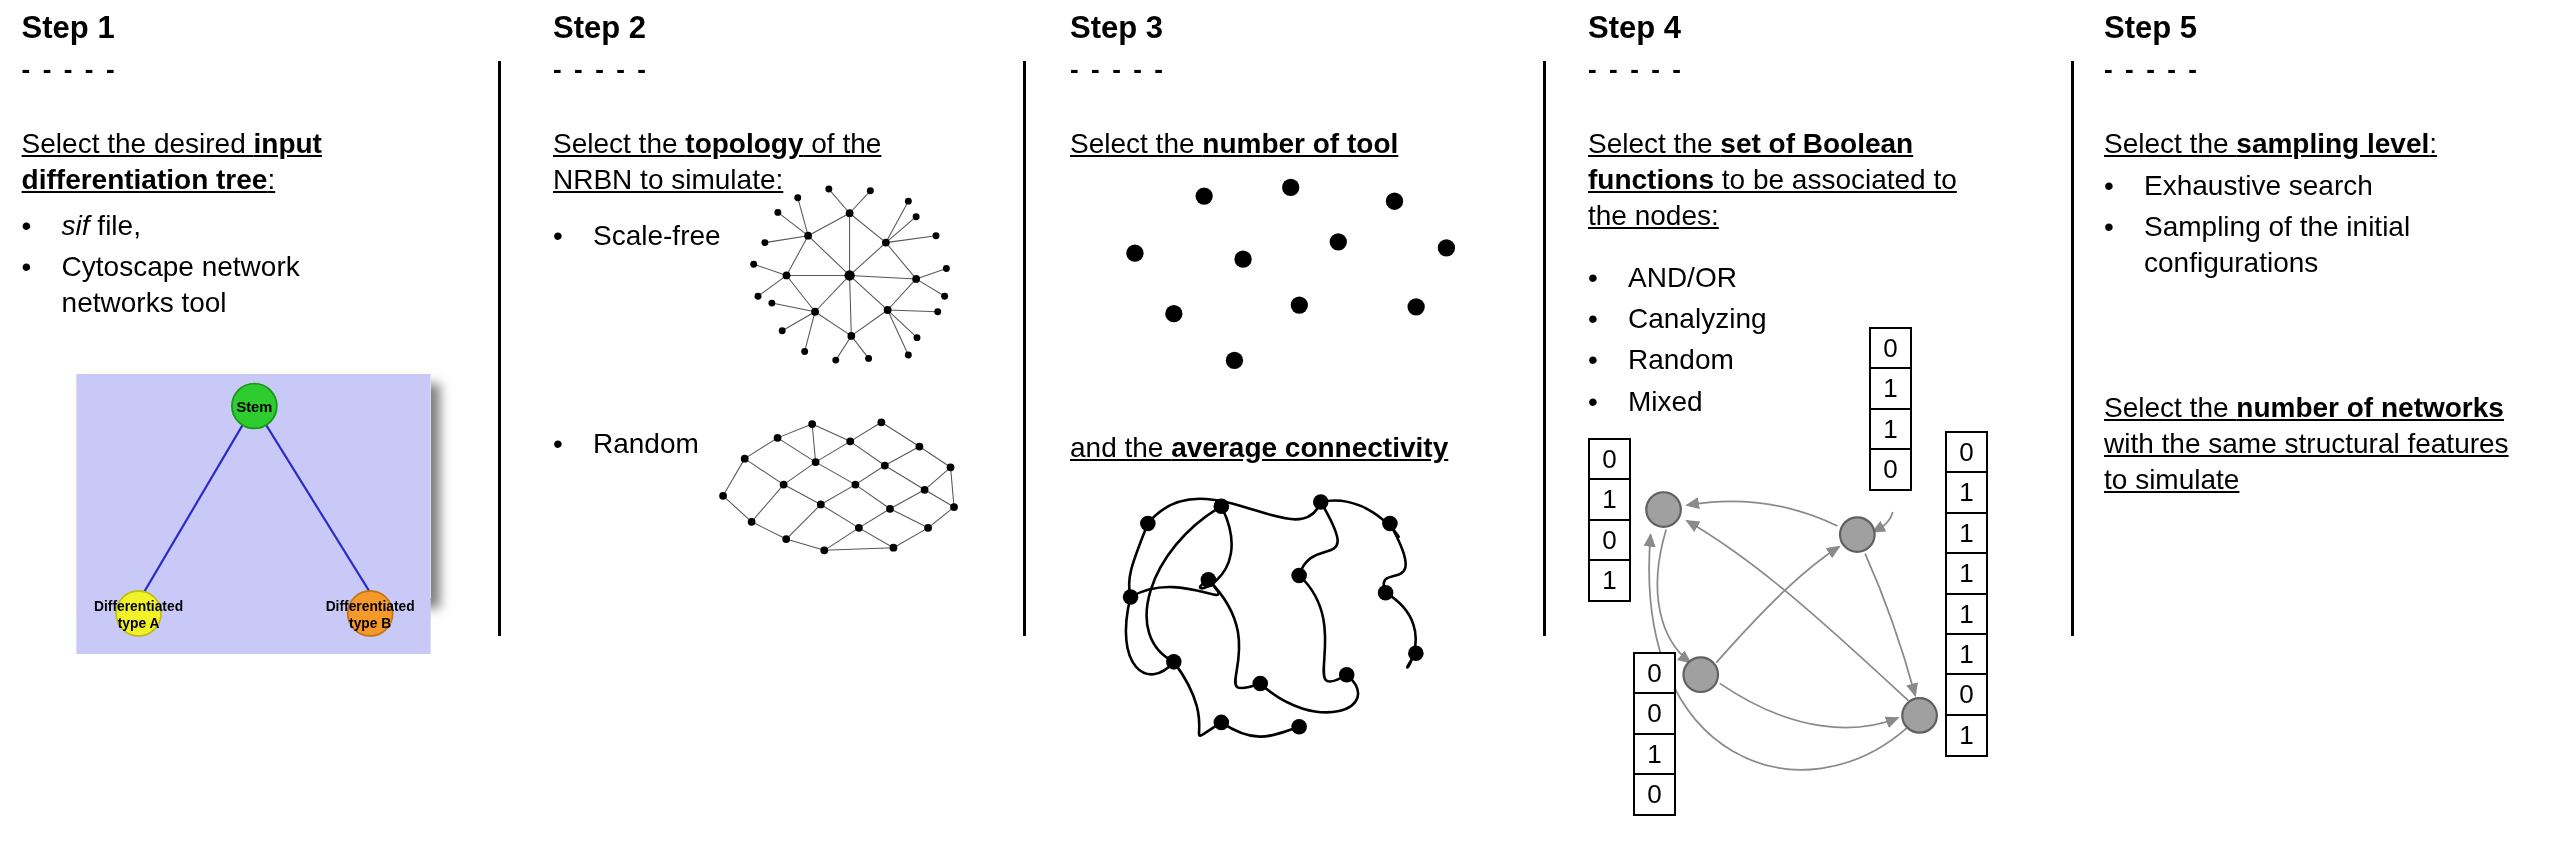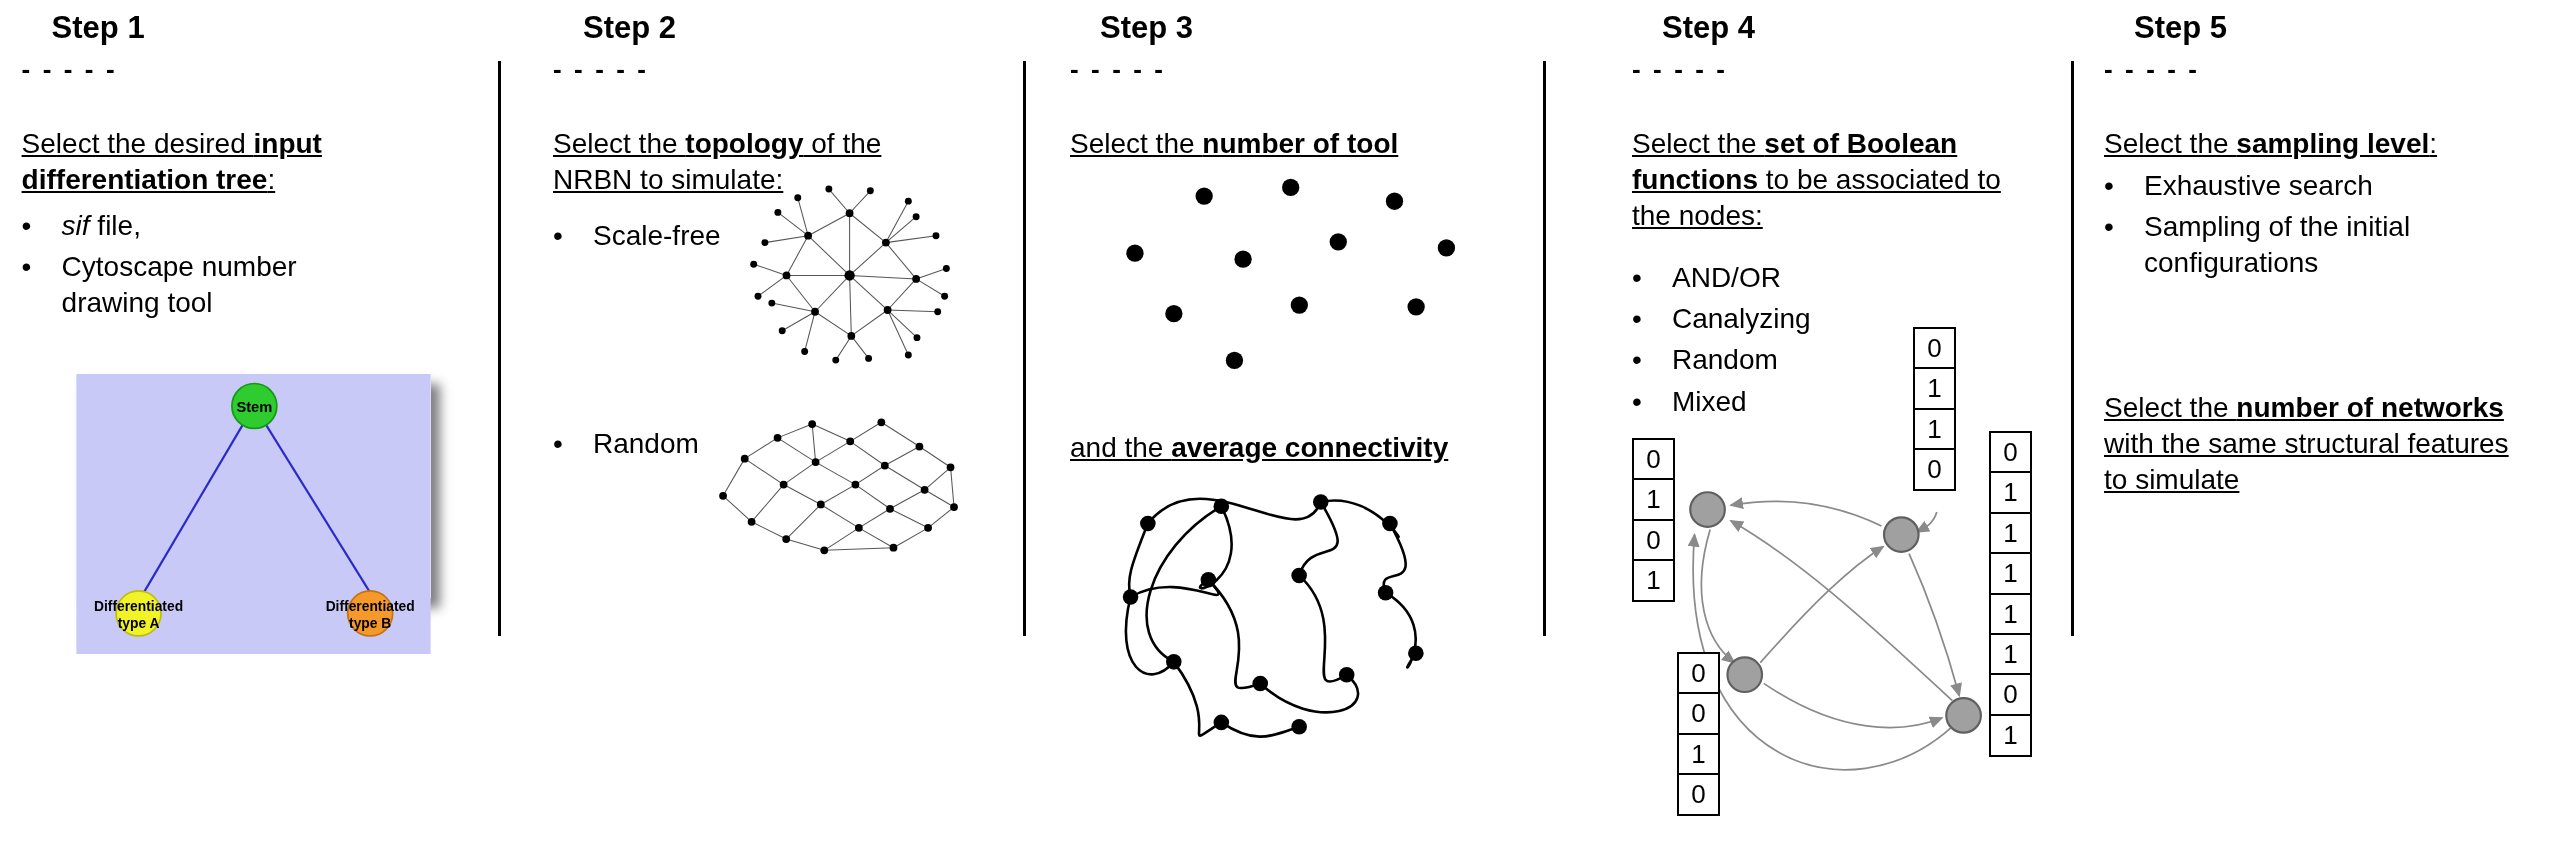--- a/index.html
+++ b/index.html
@@ -2,21 +2,21 @@
 <html style="font-size:14px"><head>
 <meta charset="utf-8">
 <style>
   html,body{margin:0;padding:0;}
   body{
     width:2576px;height:851px;position:relative;overflow:hidden;
     background:#ffffff;color:#000;
     font-family:"Liberation Sans","DejaVu Sans",sans-serif;
   }
   .col{position:absolute;top:0;height:851px;}
-  .title{position:absolute;left:0;top:10.4px;font-size:31px;font-weight:700;margin-left:30px;}
+  .title{position:absolute;left:0;top:10.4px;font-size:31px;font-weight:700;}
   .dashes{position:absolute;left:0;top:54px;font-size:26px;font-weight:700;letter-spacing:2.6px;white-space:pre;}
   .para{position:absolute;left:0;font-size:28px;line-height:36px;text-decoration:underline;}
   .para b{font-weight:700;}
   .blist{position:absolute;left:0;}
   .bullet{display:flex;font-size:28px;line-height:36px;margin-bottom:5.2px;}
   .bmark{width:40px;flex:none;}
   .btext{flex:1;}
   .btext i{font-style:italic;}
   .vdiv{position:absolute;top:61px;width:2.6px;height:575px;background:#000;}
   .tree-wrap{position:absolute;box-shadow:8.7px 9.5px 10.4px rgba(0,0,0,0.5);}
@@ -41,21 +41,21 @@
   <div class="title">Step 1</div>
   <div class="dashes">- - - - -</div>
   <div class="para" style="top:126px;width:372px;"><span>Select the desired </span><b>input differentiation tree</b><span>:</span></div>
   <div class="blist" style="top:208px;width:346px;">
     <div class="bullet">
       <span class="bmark">•</span>
       <span class="btext"><i>sif</i><span> file,</span></span>
     </div>
     <div class="bullet">
       <span class="bmark">•</span>
-      <span class="btext">Cytoscape number drawing tool</span>
+      <span class="btext">Cytoscape network networks tool</span>
     </div>
   </div>
   <div class="tree-wrap" style="left:54px;top:374px;width:355px;height:224px;">
     <svg width="355" height="280" viewBox="0 0 410 324">
       <rect x="0" y="0" width="410" height="324" fill="#c9c9f7"></rect>
       <line x1="193" y1="58" x2="78" y2="253" stroke-width="2.5" stroke="#2a2ac8"></line>
       <line x1="219" y1="58" x2="340" y2="253" stroke-width="2.5" stroke="#2a2ac8"></line>
       <circle cx="206" cy="37" r="26" stroke="#149914" stroke-width="2" fill="#2ecc2e"></circle>
       <text x="206" y="44" class="stem-label">Stem</text>
       <circle cx="72" cy="277" r="26" stroke="#bdbd12" stroke-width="2" fill="#f2f228"></circle>
@@ -278,21 +278,21 @@
         <circle cx="285" cy="230" r="9"></circle>
         <circle cx="365" cy="205" r="9"></circle>
       <circle cx="140" cy="285" r="9"></circle>
         <circle cx="230" cy="290" r="9"></circle>
     </g>
   </svg>
 </div>
 
 <div class="vdiv" style="left:1543px;"></div>
 
-<div class="col" style="left:1632px;width:476px;">
+<div class="col" style="left:1588px;width:476px;">
   <div class="title">Step 4</div>
   <div class="dashes">- - - - -</div>
   <div class="para" style="top:126px;width:415px;"><span>Select the </span><b>set of Boolean functions</b><span> to be associated to the nodes:</span></div>
   <div class="blist" style="top:260px;width:260px;">
     <div class="bullet">
       <span class="bmark">•</span>
       <span class="btext">AND/OR</span>
     </div>
     <div class="bullet">
       <span class="bmark">•</span>

